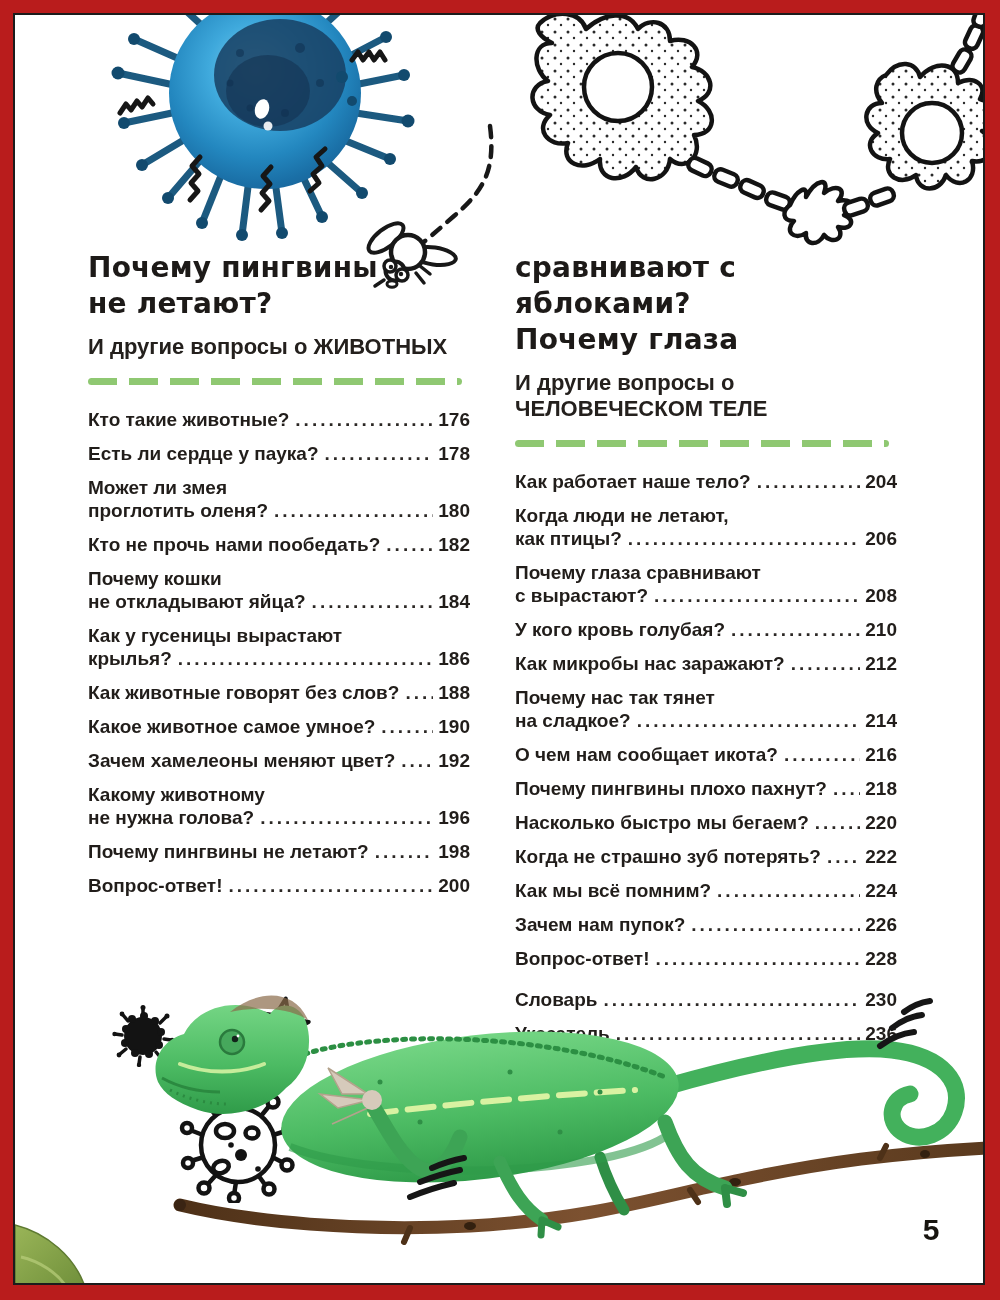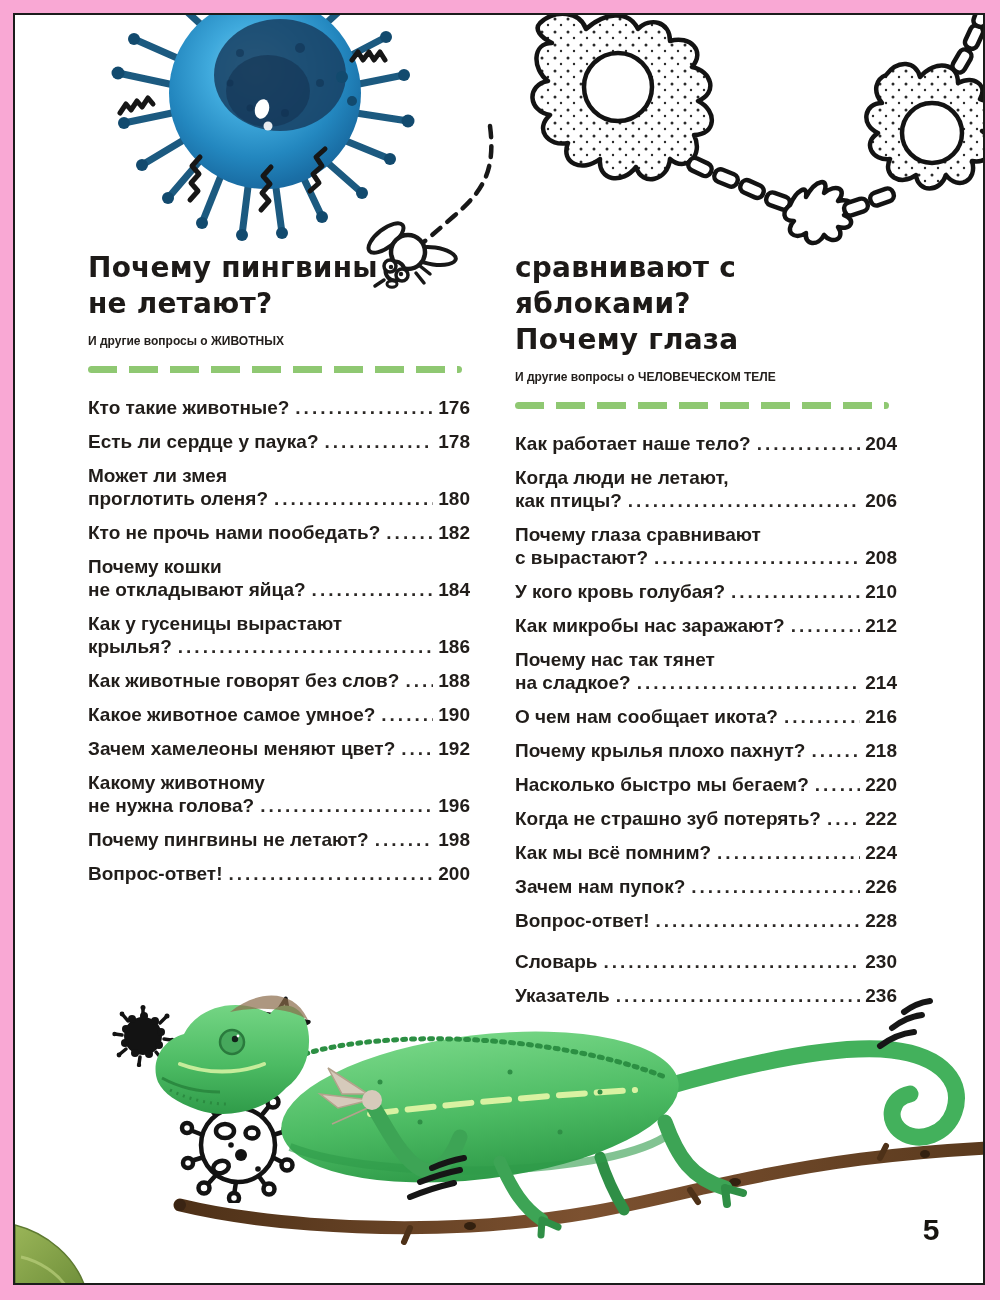--- a/index.html
+++ b/index.html
@@ -1,27 +1,27 @@
 <!DOCTYPE html>
 <html style="--accent-green: #8fc872; --text: #1f1b18; --virus-blue: #2f9fd4; --virus-dark: #173f63; --chameleon-green: #4cbb63; --branch-brown: #6e4729; --claw-gray: #cfc3b2; --leaf-green: #8aa64c;"><head>
 <meta charset="utf-8">
 <style>
   html,body{margin:0;padding:0;background:#fbfbfa;}
-  .canvas{position:relative;width:1000px;height:1300px;background:#f9a8d4;overflow:hidden;
+  .canvas{position:relative;width:1000px;height:1300px;background:#b91c1c;overflow:hidden;
           font-family:"Liberation Sans",sans-serif;color:var(--text,#1f1b18);}
   .page{position:absolute;left:13px;top:13px;width:968px;height:1268px;
         border:2.5px solid #1c1c1c;background:#fff;overflow:hidden;}
   .illus{position:absolute;}
   
   .col{position:absolute;top:235px;width:382px;}
   .col.left{left:73px;}
   .col.right{left:500px;}
   .sec-title{font-family:"DejaVu Sans",sans-serif;font-weight:bold;font-size:28px;
              line-height:36px;letter-spacing:.2px;color:#1d1a18;}
-  .sec-sub{font-weight:bold;font-size:12px;margin-top:12px;color:#24201d;}
+  .sec-sub{font-weight:bold;font-size:22px;margin-top:12px;color:#24201d;}
   .dashline{margin-top:18px;height:7px;border-radius:4px;width:98%;
     background:repeating-linear-gradient(90deg,var(--accent-green,#8fc872) 0 29px,transparent 29px 41px);}
   .toc-list{margin-top:23px;font-size:19px;font-weight:bold;line-height:23px;color:#211d1a;}
   .toc-list.extra{margin-top:18px;}
   .toc-entry{margin-bottom:11px;}
   .toc-line{white-space:nowrap;}
   .toc-last{display:flex;align-items:flex-start;}
   .toc-last .t{white-space:nowrap;}
   .dots{flex:1;min-width:10px;overflow:hidden;white-space:nowrap;margin:0 5px 0 6px;
         letter-spacing:3px;color:#2b2724;}
@@ -314,21 +314,21 @@
           </div>
           <div class="toc-entry">
             <div class="toc-last">
               <span class="t">О чем нам сообщает икота?</span>
               <span class="dots"></span>
               <span class="pg">216</span>
             </div>
           </div>
           <div class="toc-entry">
             <div class="toc-last">
-              <span class="t">Почему крылья плохо пахнут?</span>
+              <span class="t">Почему пингвины плохо пахнут?</span>
               <span class="dots"></span>
               <span class="pg">218</span>
             </div>
           </div>
           <div class="toc-entry">
             <div class="toc-last">
               <span class="t">Насколько быстро мы бегаем?</span>
               <span class="dots"></span>
               <span class="pg">220</span>
             </div>

